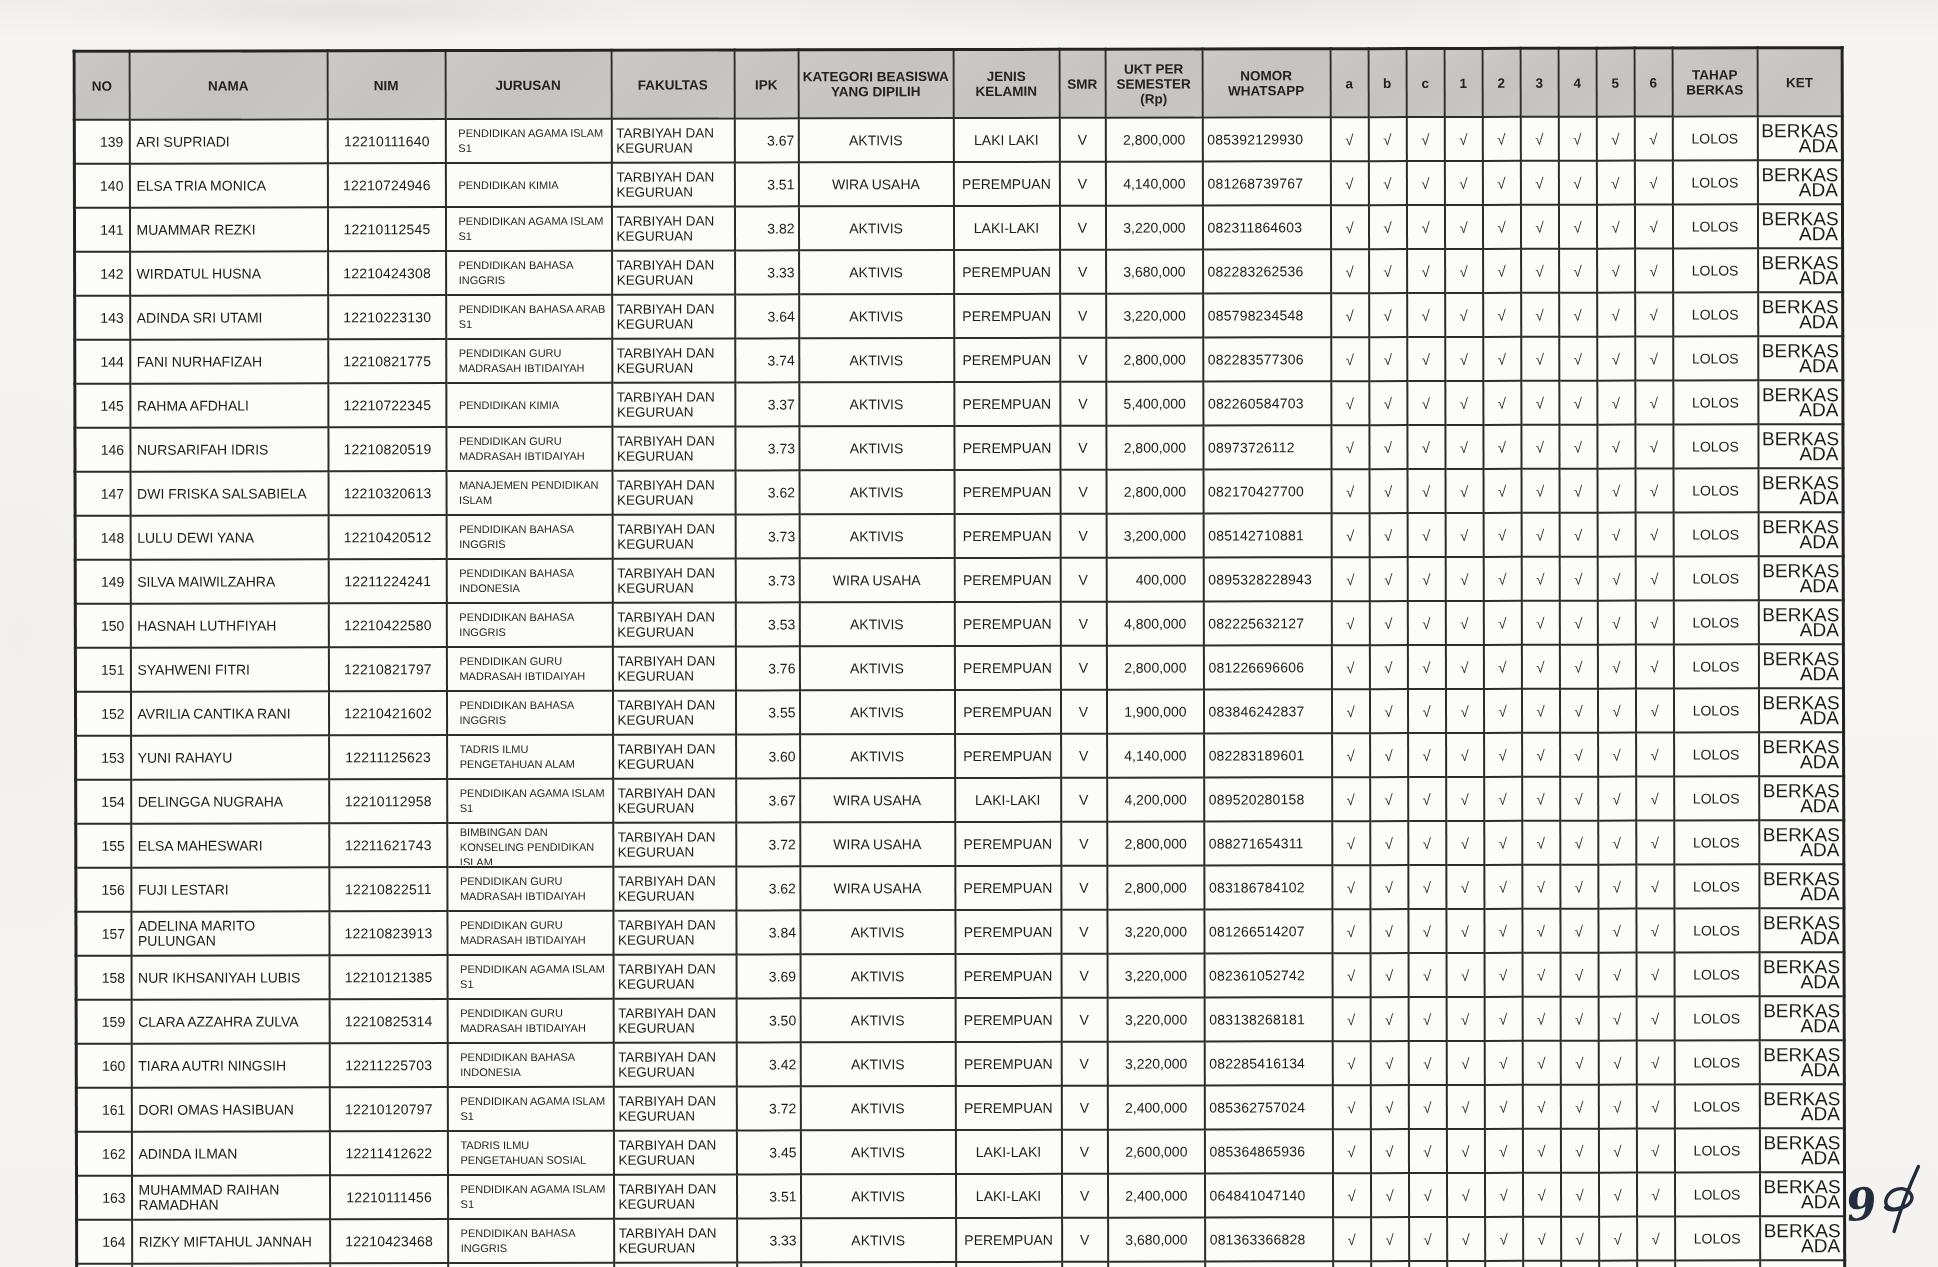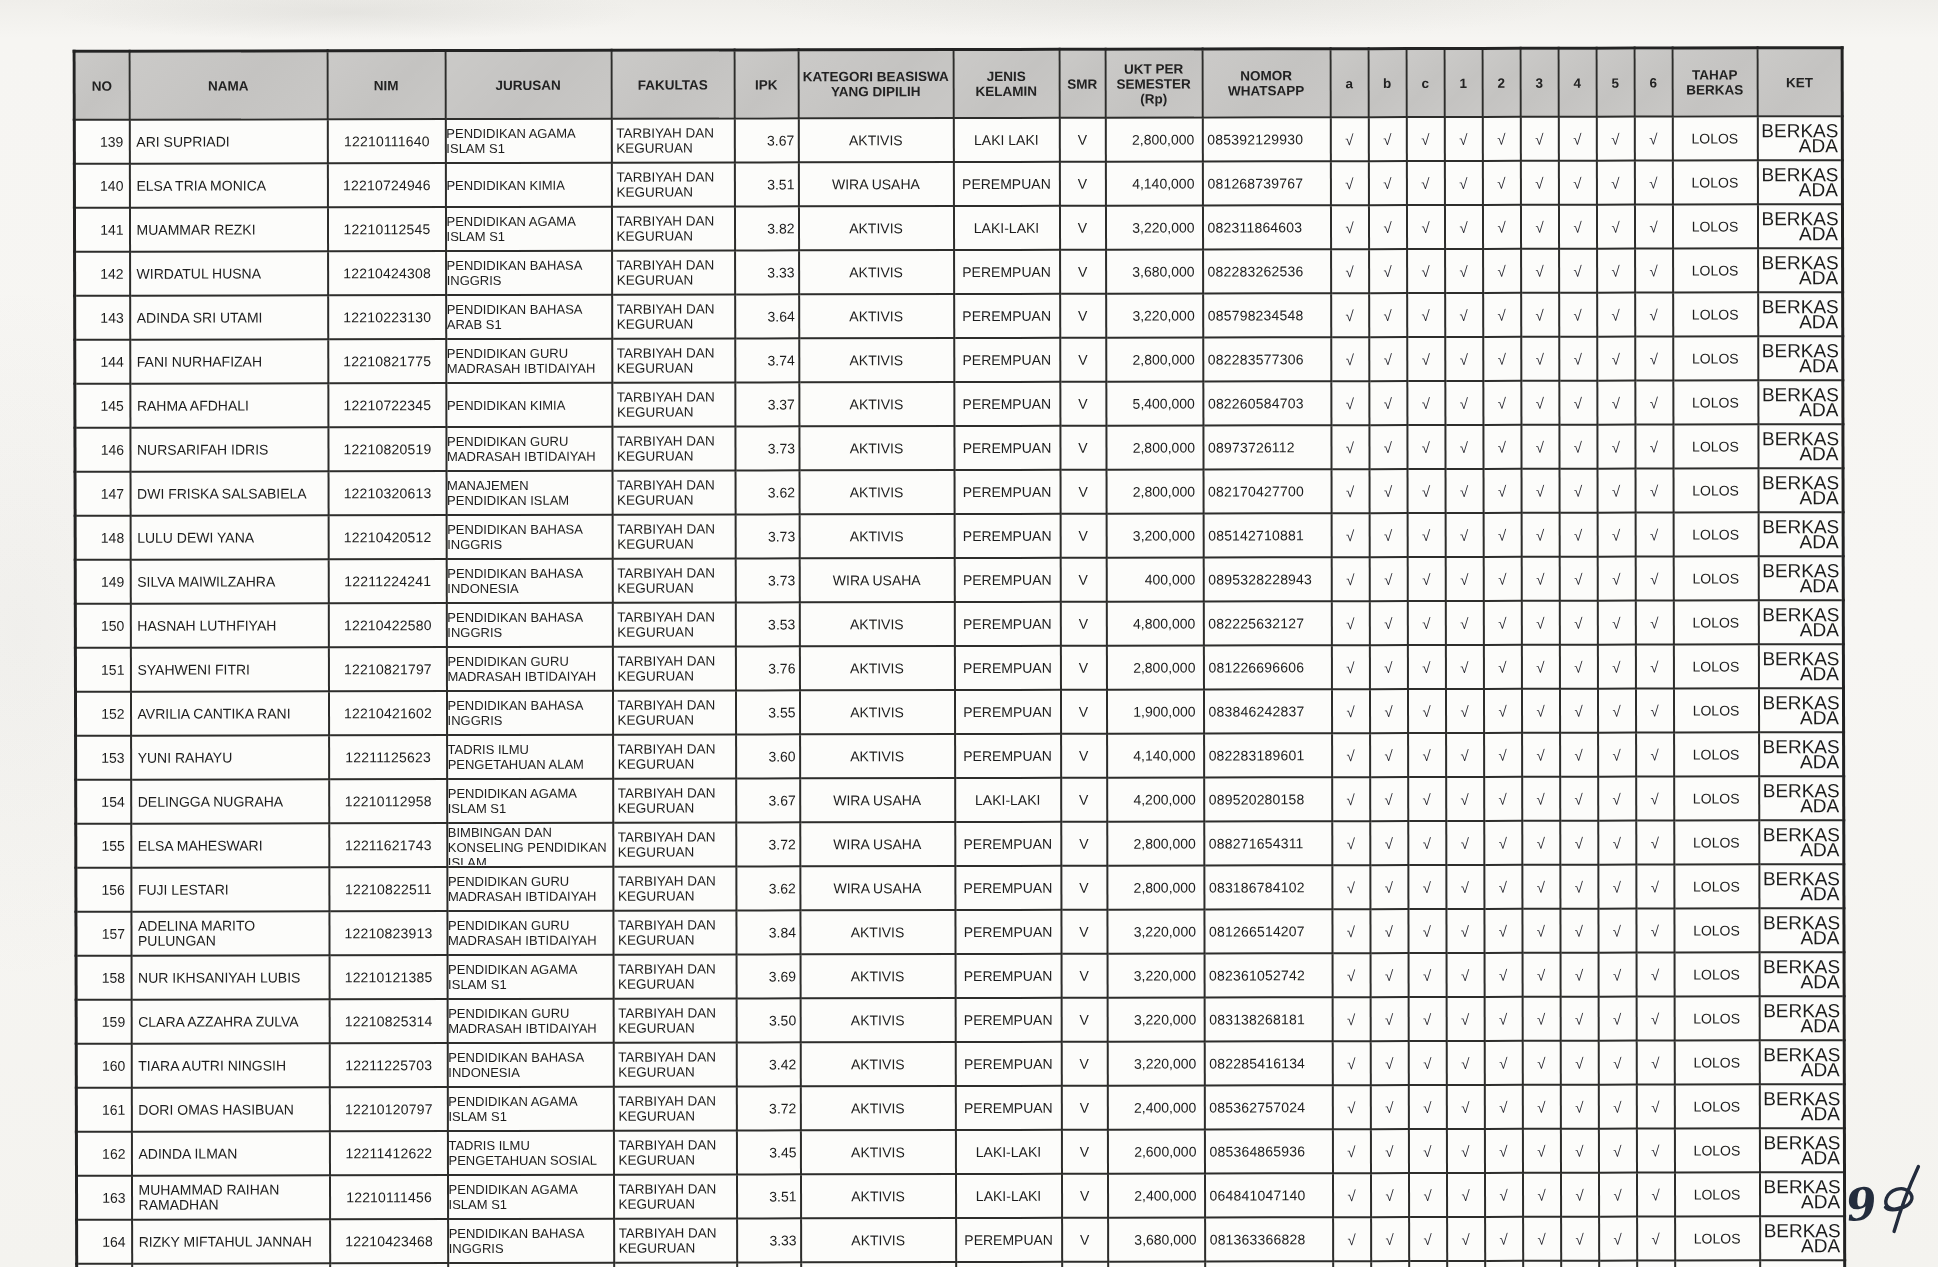--- a/index.html
+++ b/index.html
@@ -48,28 +48,28 @@
   }
   .doc td {
     font-size: 14px;
     line-height: 15px;
     height: 38px;
     padding: 1px 3px;
   }
   td.c-no    { text-align: right; padding-right: 5px; margin-top: 32px; }
   td.c-nama  { text-align: left; padding-left: 6px; }
   td.c-nim   { text-align: center; padding-right: 2px; letter-spacing: 0.2px; }
-  td.c-jur   { text-align: left; font-size: 13px; padding-left: 0; }
+  td.c-jur   { text-align: left; font-size: 11px; padding-left: 12px; }
   td.c-jur .clip { max-height: 40px; overflow: hidden; }
   td.c-fak   { text-align: left; font-size: 13.5px; padding-left: 4px; }
   td.c-ipk   { text-align: right; }
   td.c-kat   { text-align: center; }
   td.c-jk    { text-align: center; padding: 2px 0; }
   td.c-smr   { text-align: center; }
-  td.c-ukt   { text-align: right; padding-right: 7px; }
+  td.c-ukt   { text-align: right; padding-right: 16px; }
   td.c-wa    { text-align: left; padding-left: 4px; letter-spacing: 0.2px; }
   td.c-chk   { text-align: center; font-size: 15px; color: #2a2a33; }
   td.c-tahap { text-align: center; }
   td.c-ket   { text-align: right; font-size: 19px; line-height: 15px; }
   .handwriting {
     position: absolute;
     left: 1840px; top: 1165px;
     transform: rotate(-6deg);
   }
 </style>

